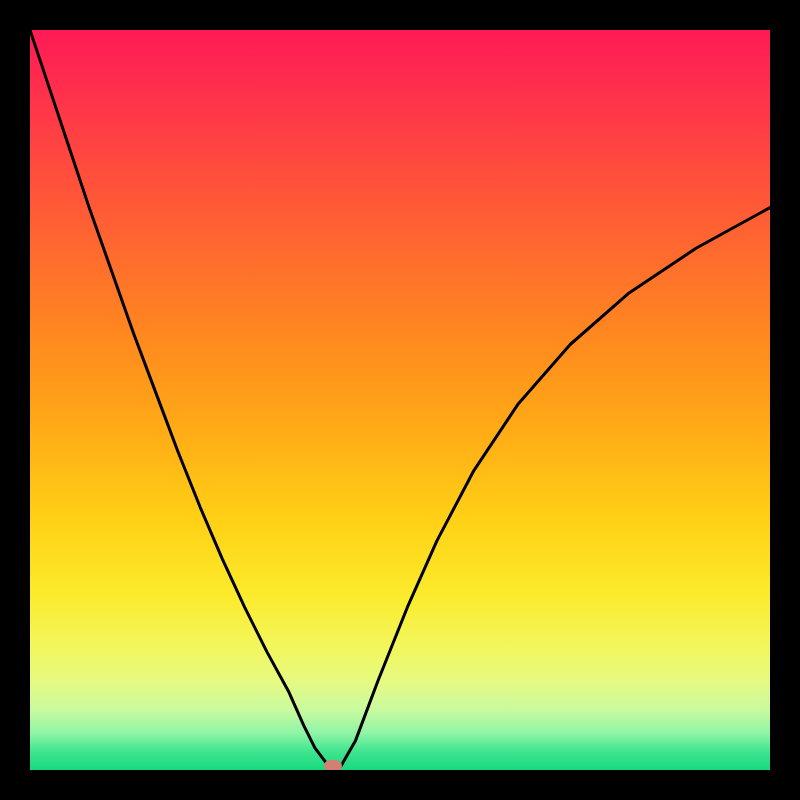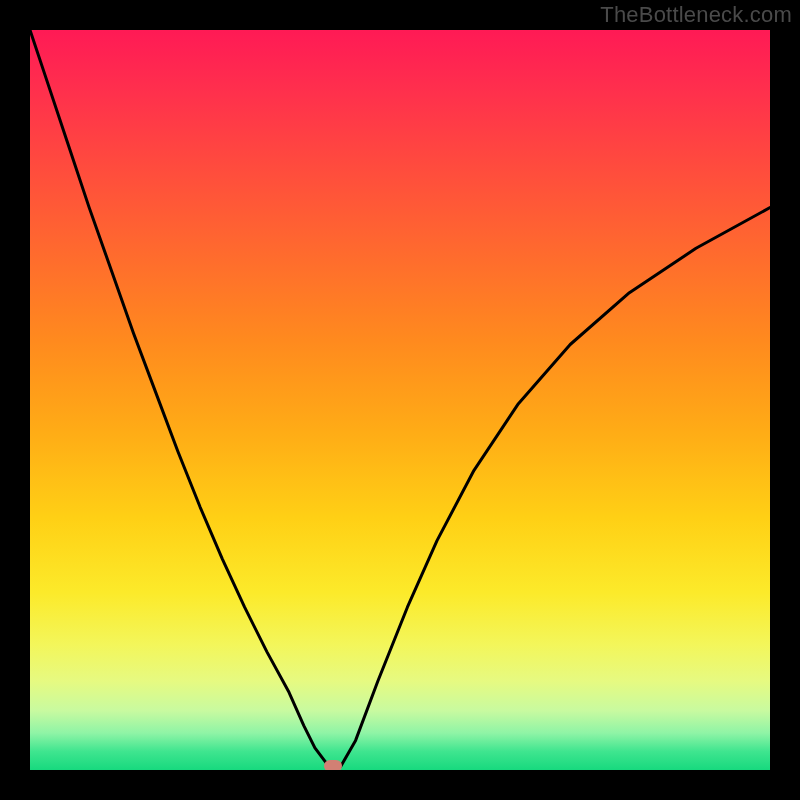--- a/index.html
+++ b/index.html
@@ -66,21 +66,20 @@
     height: 12px;
     border-radius: 6px;
     background: #d18074;
     transform: translate(-50%, -50%);
   }
 </style>
 </head>
 <body>
 
 <div class="frame">
-  <div class="watermark">TheBottleneck.com</div>
 
   <div class="plot-area">
     <div class="gradient-bg"></div>
 
     <svg class="curve" viewBox="0 0 740 740" preserveAspectRatio="none">
       <path id="curve-path" d="M0.00 0.00 L14.80 44.40 L37.00 111.00 L59.20 177.60 L81.40 240.50 L103.60 303.40 L125.80 362.60 L148.00 421.80 L170.20 477.30 L192.40 529.10 L214.60 577.20 L236.80 621.60 L259.00 662.30 L273.80 695.60 L284.90 717.80 L296.00 732.60 L303.40 740.00 L310.80 736.30 L325.60 710.40 L347.80 651.20 L377.40 577.20 L407.00 510.60 L444.00 440.30 L488.40 373.70 L540.20 314.50 L599.40 262.70 L666.00 218.30 L740.00 177.60" fill="none" stroke="#000000" stroke-width="3" stroke-linecap="round" stroke-linejoin="round"></path>
     </svg>
 
     <div id="marker" class="marker" style="left: 303.4px; top: 736px; background: rgb(209, 128, 116);"></div>
   </div>

